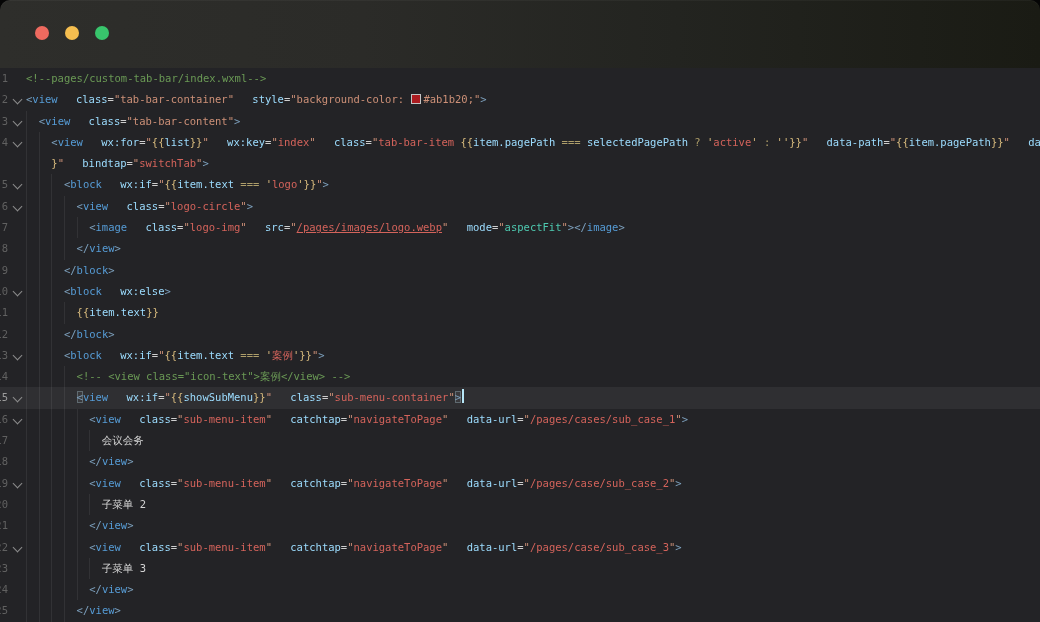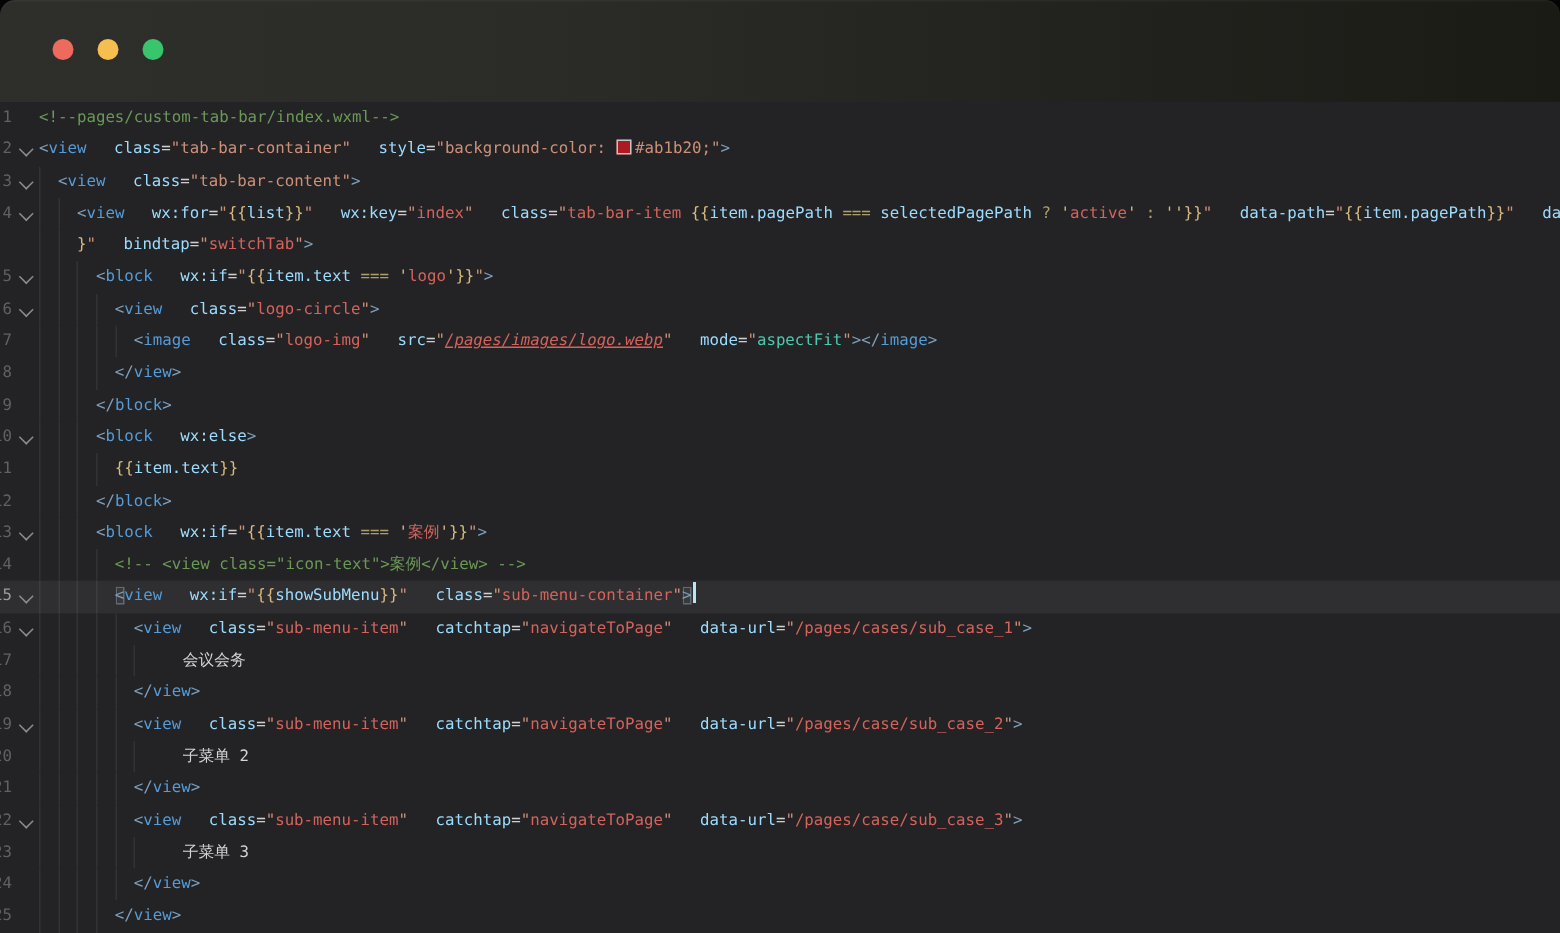--- a/index.html
+++ b/index.html
@@ -29,26 +29,26 @@
   .guide{position:absolute;top:0;bottom:0;width:1px;background:rgba(255,255,255,0.07);}
   .tk{position:relative;}
   
   .tag{color:#569cd6;}
   .brk{color:#7da0bd;}
   .attr{color:#9cdcfe;margin-left:12px;}
   .var{color:#9cdcfe;}
   .eq{color:#cfcfcf;}
   .str{color:#ce9178;}
   .red{color:#d4635b;}
-  .redU{color:#d4635b;text-decoration:underline;font-style:italic;}
+  .redU{color:#d4635b;text-decoration:underline;}
   .teal{color:#4ec9b0;}
   .gold{color:#d7ba7d;}
   .op{color:#ae9e6a;}
   .cmt{color:#6a9955;}
-  .txt{color:#d4d4d4;margin-left:20px;}
+  .txt{color:#d4d4d4;}
   .sp{color:#d4d4d4;}
   .boxed{color:#7da0bd;box-shadow:inset 0 0 0 1px #5f6a70;background:rgba(255,255,255,0.05);}
   .swatch{display:inline-block;width:8px;height:8px;background:#ab1b20;border:1px solid #c4c4c4;
           vertical-align:-1px;margin:0 2px 0 1px;}
   .caret{display:inline-block;width:2px;height:14px;background:#b7e7f7;vertical-align:-2px;margin-left:1px;}
 </style>
 </head>
 <body>
 
 <div class="window">

